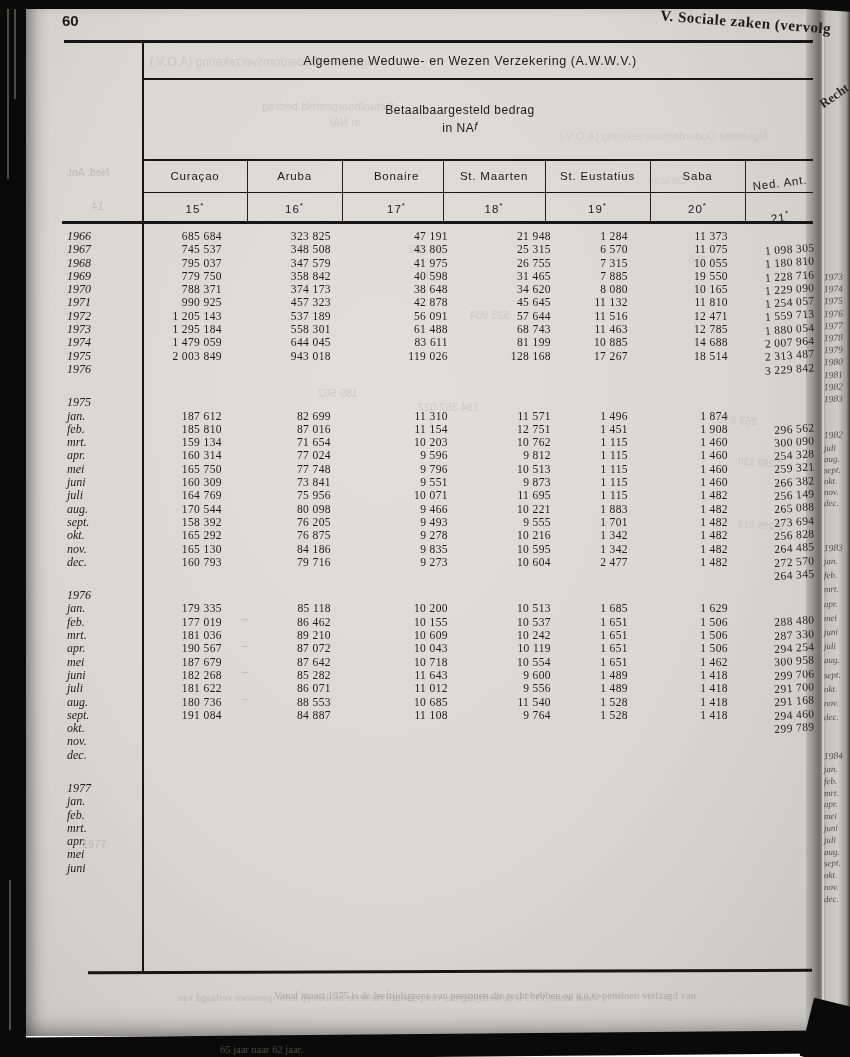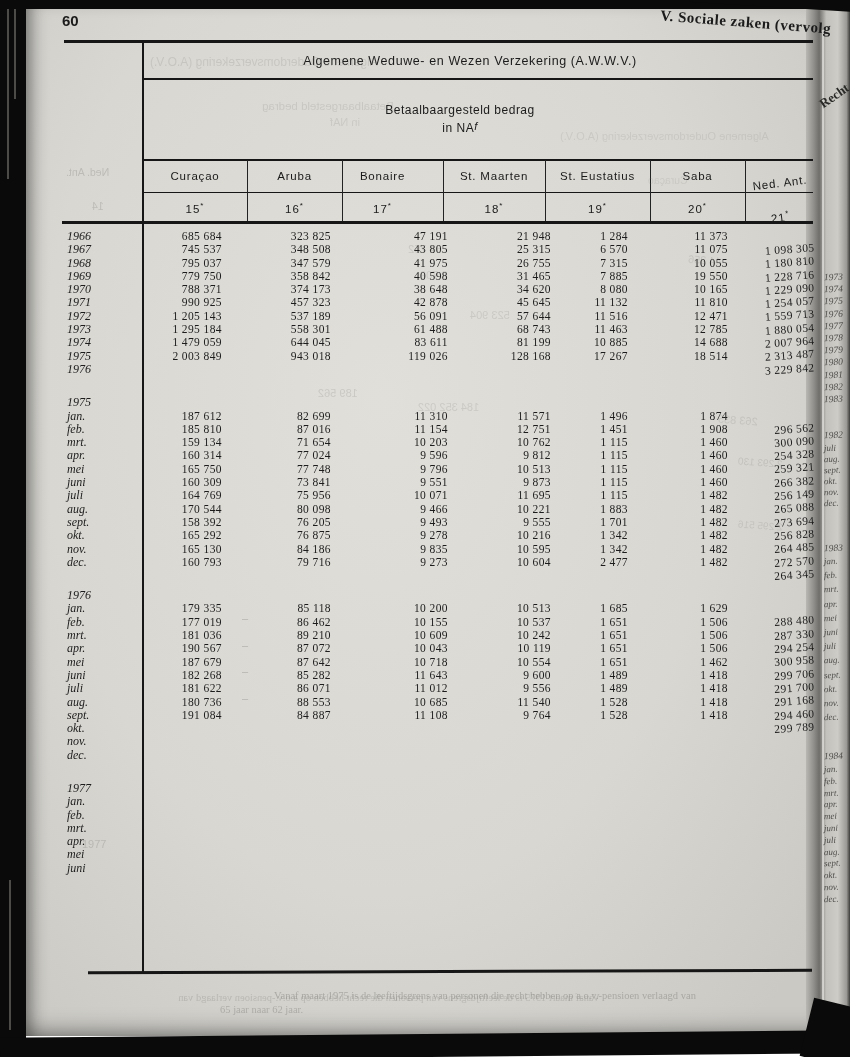--- a/index.html
+++ b/index.html
@@ -105,21 +105,21 @@
   <div id="col-headers">
       <div class="hcell" style="left: 143px; width: 104px;">
         <div class="hname">Curaçao</div>
         <div class="hcode">15<sup>*</sup></div>
       </div>
       <div class="hcell" style="left: 247px; width: 95px;">
         <div class="hname">Aruba</div>
         <div class="hcode">16<sup>*</sup></div>
       </div>
       <div class="hsep" style="left: 247px;"></div>
-      <div class="hcell" style="left: 332px; width: 101px;">
+      <div class="hcell" style="left: 346px; width: 101px;">
         <div class="hname">Bonaire</div>
         <div class="hcode">17<sup>*</sup></div>
       </div>
       <div class="hsep" style="left: 342px;"></div>
       <div class="hcell" style="left: 443px; width: 102px;">
         <div class="hname">St. Maarten</div>
         <div class="hcode">18<sup>*</sup></div>
       </div>
       <div class="hsep" style="left: 443px;"></div>
       <div class="hcell" style="left: 545px; width: 105px;">
@@ -650,16 +650,16 @@
       <div class="margin-lbl" style="top: 823px;">juni</div>
       <div class="margin-lbl" style="top: 834.8px;">juli</div>
       <div class="margin-lbl" style="top: 846.6px;">aug.</div>
       <div class="margin-lbl" style="top: 858.4px;">sept.</div>
       <div class="margin-lbl" style="top: 870.2px;">okt.</div>
       <div class="margin-lbl" style="top: 882px;">nov.</div>
       <div class="margin-lbl" style="top: 893.8px;">dec.</div>
     </div>
 
   <div class="footghost" style="left:175px;top:990px;width:620px;text-align:center;opacity:.55;">Vanaf maart 1975 is de leeftijdsgrens van personen die recht hebben op a.o.v.-pensioen verlaagd van</div>
-  <div class="footghost" style="left:220px;top:1004px;opacity:.5;">65 jaar naar 62 jaar.</div>
+  <div class="footghost" style="left:220px;top:1044px;opacity:.5;">65 jaar naar 62 jaar.</div>
   <div class="footghost" style="left:180px;top:992px;opacity:.35;transform:scaleX(-1);transform-origin:50% 50%;width:420px;text-align:center;">Vanaf maart 1975 is de leeftijdsgrens van personen die recht hebben op a.o.v.-pensioen verlaagd van</div>
 
 </div>
 
 </body></html>

